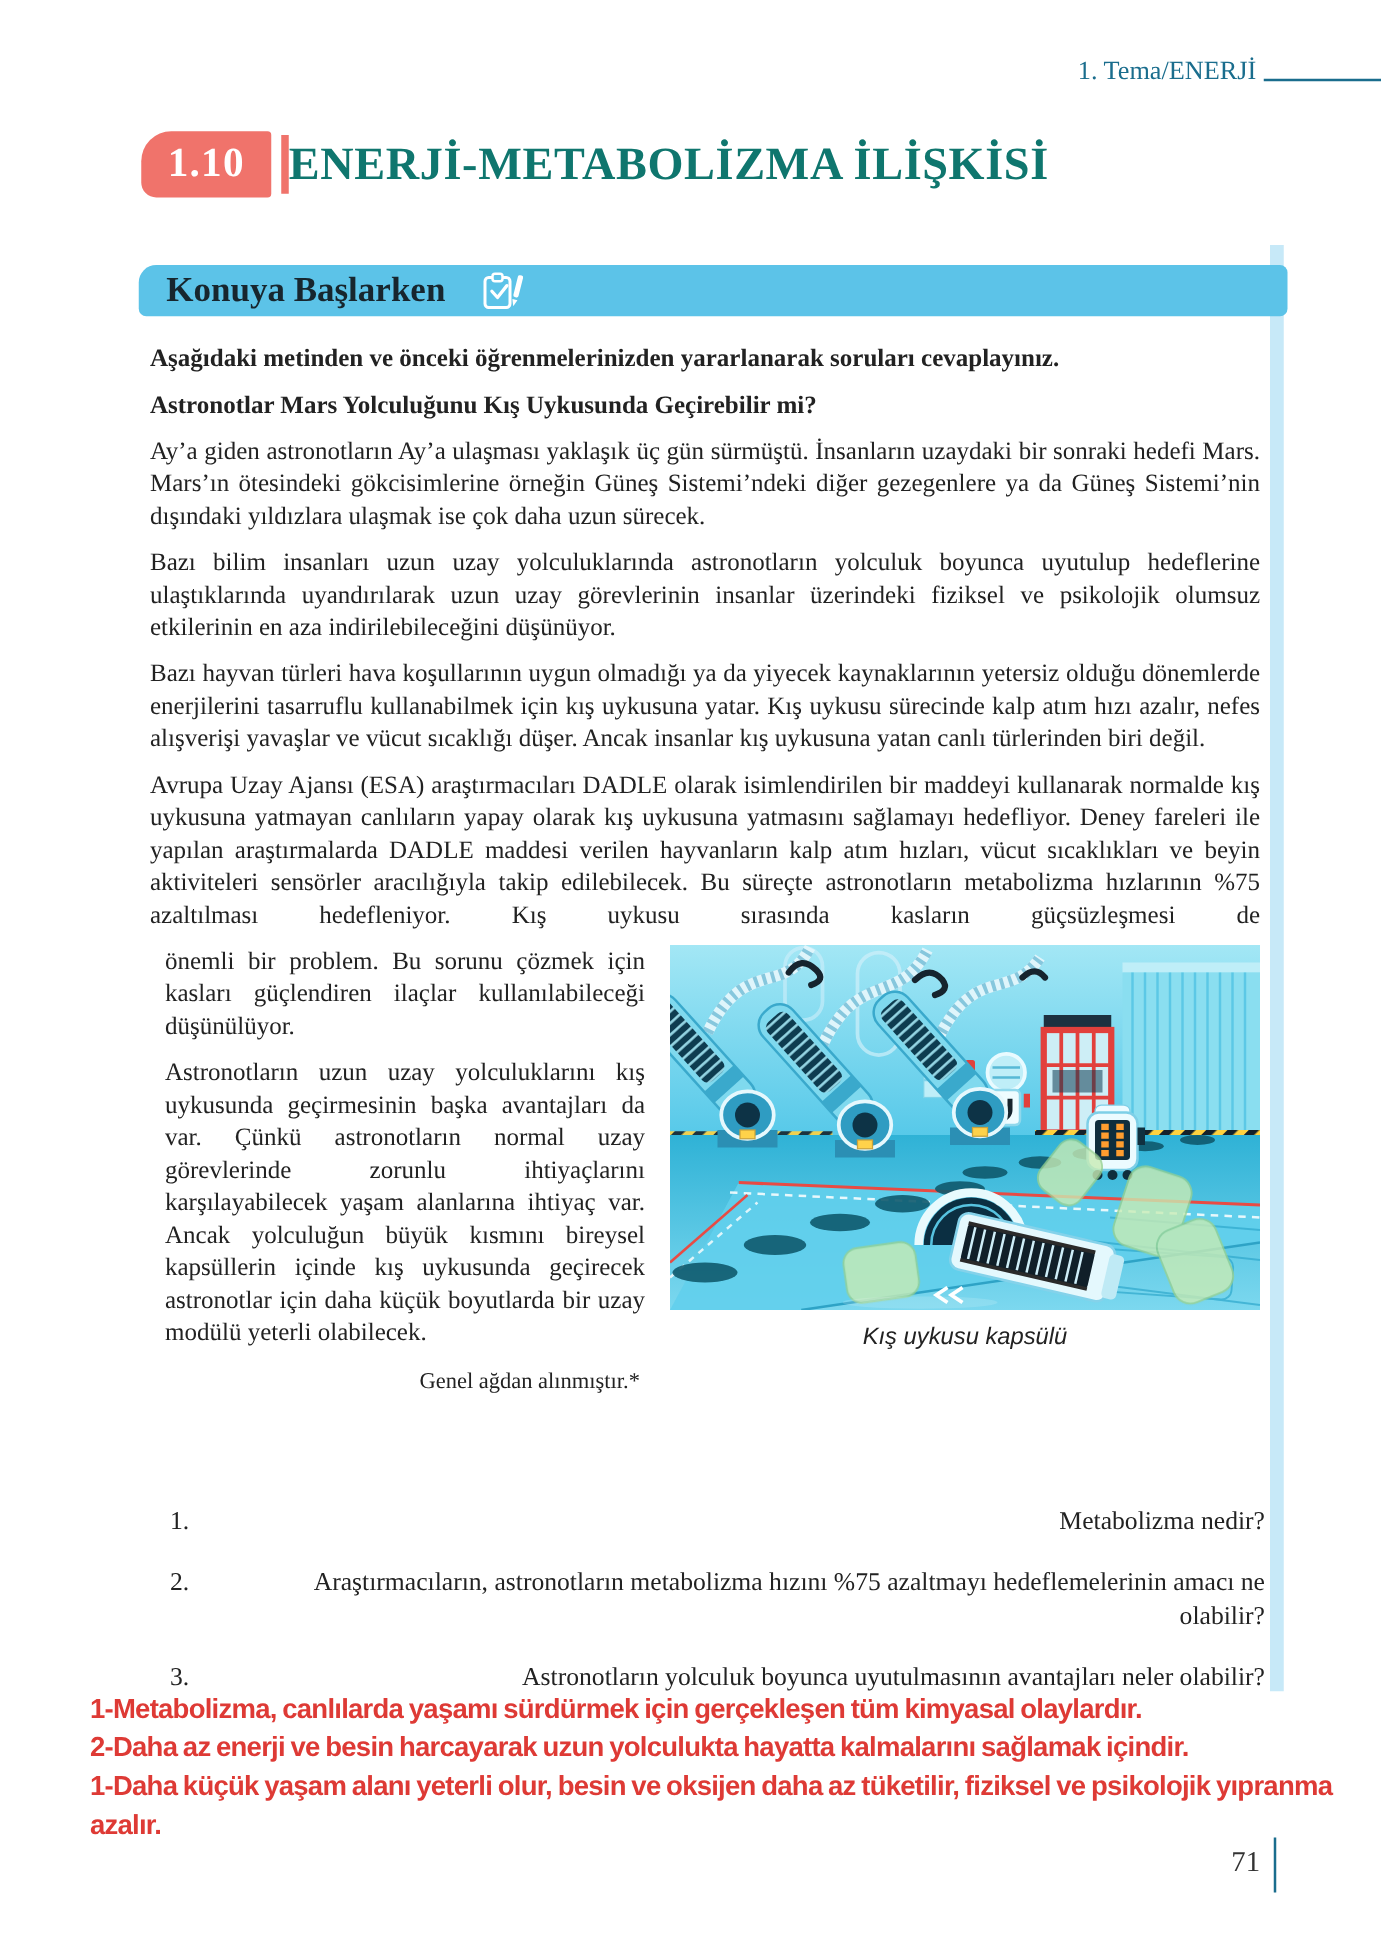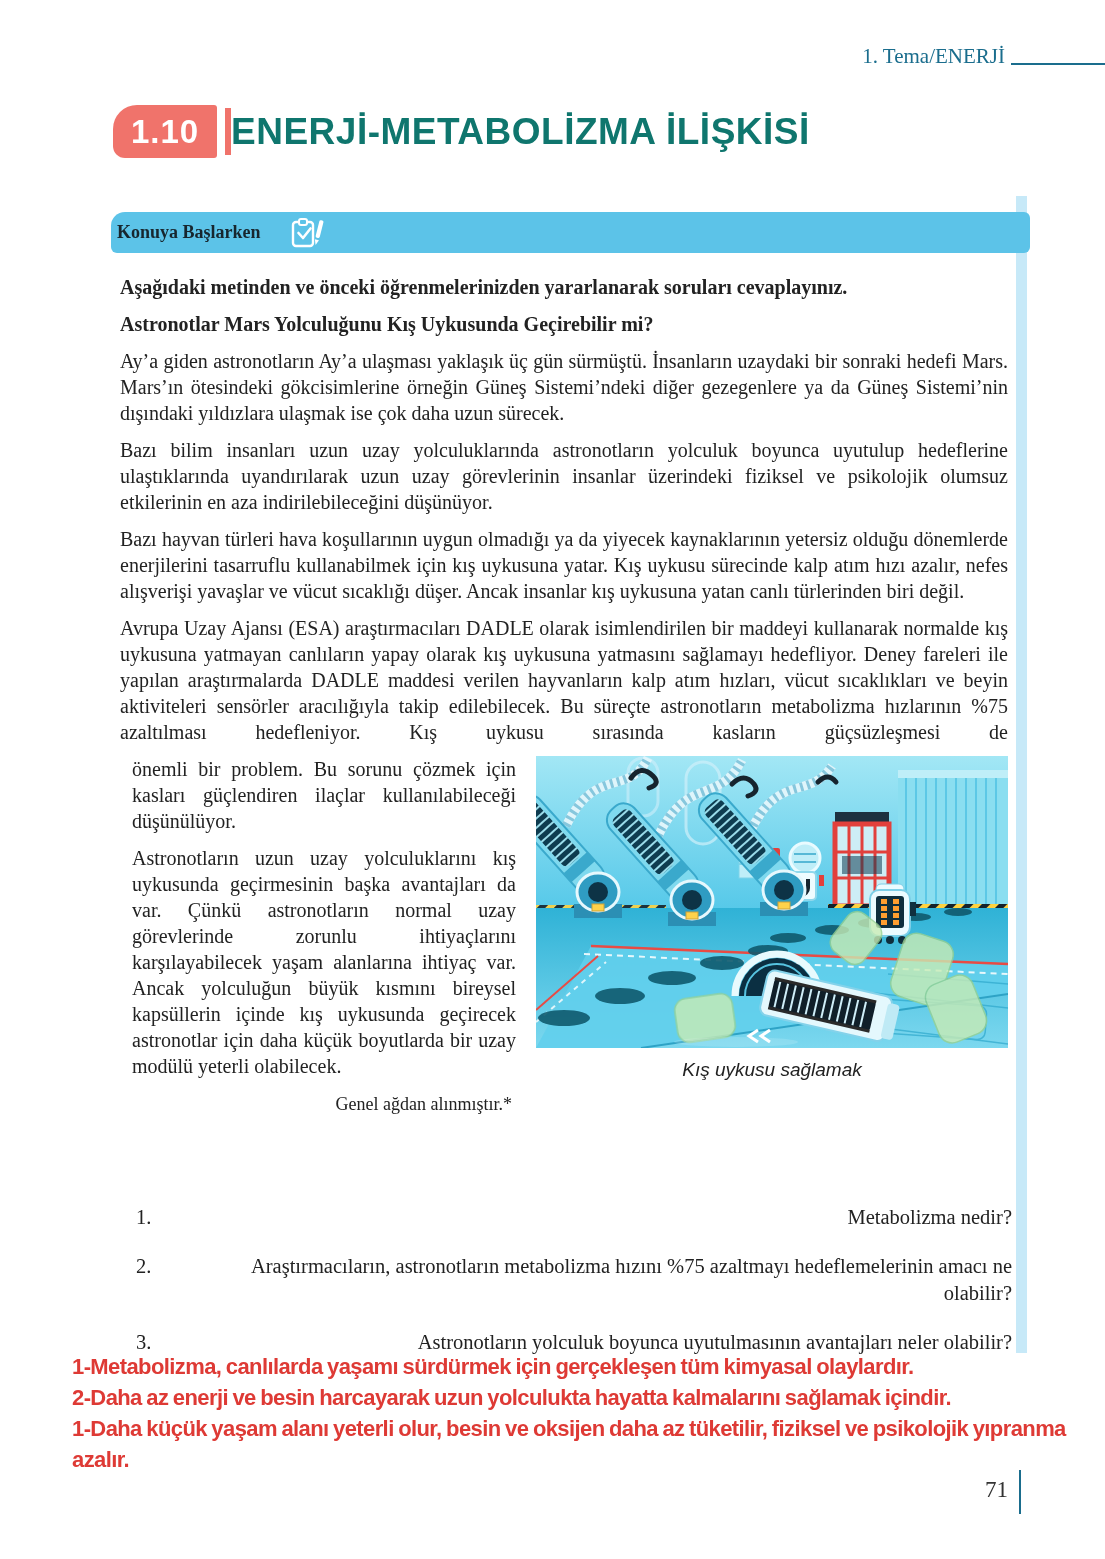--- a/index.html
+++ b/index.html
@@ -5,33 +5,33 @@
   html,body{margin:0;padding:0;background:#fff;}
   .page{position:relative;width:1105px;height:1559px;background:#ffffff;overflow:hidden;
         font-family:"Liberation Serif",serif;color:#222;border-radius:14px;}
 
   
   .theme-label{position:absolute;top:44px;right:100px;font-size:21px;color:#1a6d8d;}
   .theme-rule{position:absolute;top:63px;right:0;width:94px;height:2px;background:#1a6d8d;}
 
   
   .headline{position:absolute;left:113px;top:105px;display:flex;align-items:center;
-            font-family:Liberation Sans, sans-serif;}
+            font-family:Liberation Serif, serif;}
   .headline-box{background:#f0736b;color:#fff;font-size:33px;font-weight:bold;width:104px;height:53px;
             display:flex;align-items:center;justify-content:center;border-radius:24px 3px 3px 12px;letter-spacing:1px;}
   .headline-sep{width:6px;height:47px;background:#f0736b;margin-left:8px;}
   .headline-title{color:#0f766e;font-size:37px;font-weight:bold;letter-spacing:.5px;white-space:nowrap;}
 
   
   .side-stripe{position:absolute;left:1016px;top:196px;width:11px;height:1157px;background:#c7e9f8;z-index:0;}
 
   
   .banner{position:absolute;left:111px;top:212px;width:919px;height:41px;background:#5cc3e8;
           border-radius:14px 6px 6px 6px;display:flex;align-items:center;z-index:2;}
-  .banner-label{font-weight:bold;font-size:18px;color:#17262e;padding-left:6px;}
+  .banner-label{font-weight:bold;font-size:28px;color:#17262e;padding-left:22px;}
   .banner-icon{margin-left:28px;display:flex;align-items:center;}
 
   
   .content{position:absolute;left:120px;top:274px;width:888px;font-size:20px;line-height:26px;
            text-align:justify;z-index:1;}
   .content p{margin:0 0 11px 0;}
   .bold{font-weight:bold;}
   .p-cont{text-align-last:justify;}
   .wrap-row{display:flex;gap:20px;align-items:flex-start;margin-left:12px;}
   .wrap-left{width:396px;}
@@ -303,21 +303,21 @@
             <rect x="300" y="158" width="40" height="48" rx="12" transform="rotate(38 320 182)"></rect>
             <rect x="140" y="240" width="58" height="44" rx="12" transform="rotate(-8 169 262)"></rect>
           </g>
 
           <g fill="none" stroke="#ffffff" stroke-width="3">
             <path d="M234 274 l-9 6 l9 6"></path>
               <path d="M222 274 l-9 6 l9 6"></path>
           </g>
           <ellipse cx="200" cy="286" rx="62" ry="5" fill="#ffffff" opacity=".15"></ellipse>
         </svg>
-        <figcaption class="caption">Kış uykusu sağlamak</figcaption>
+        <figcaption class="caption">Kış uykusu kapsülü</figcaption>
       </figure>
     </div>
   </div>
 
   <div class="questions">
     <div class="q-item">
       <span class="q-num">1.</span>
       <span class="q-text">Metabolizma nedir?</span>
     </div>
     <div class="q-item">

